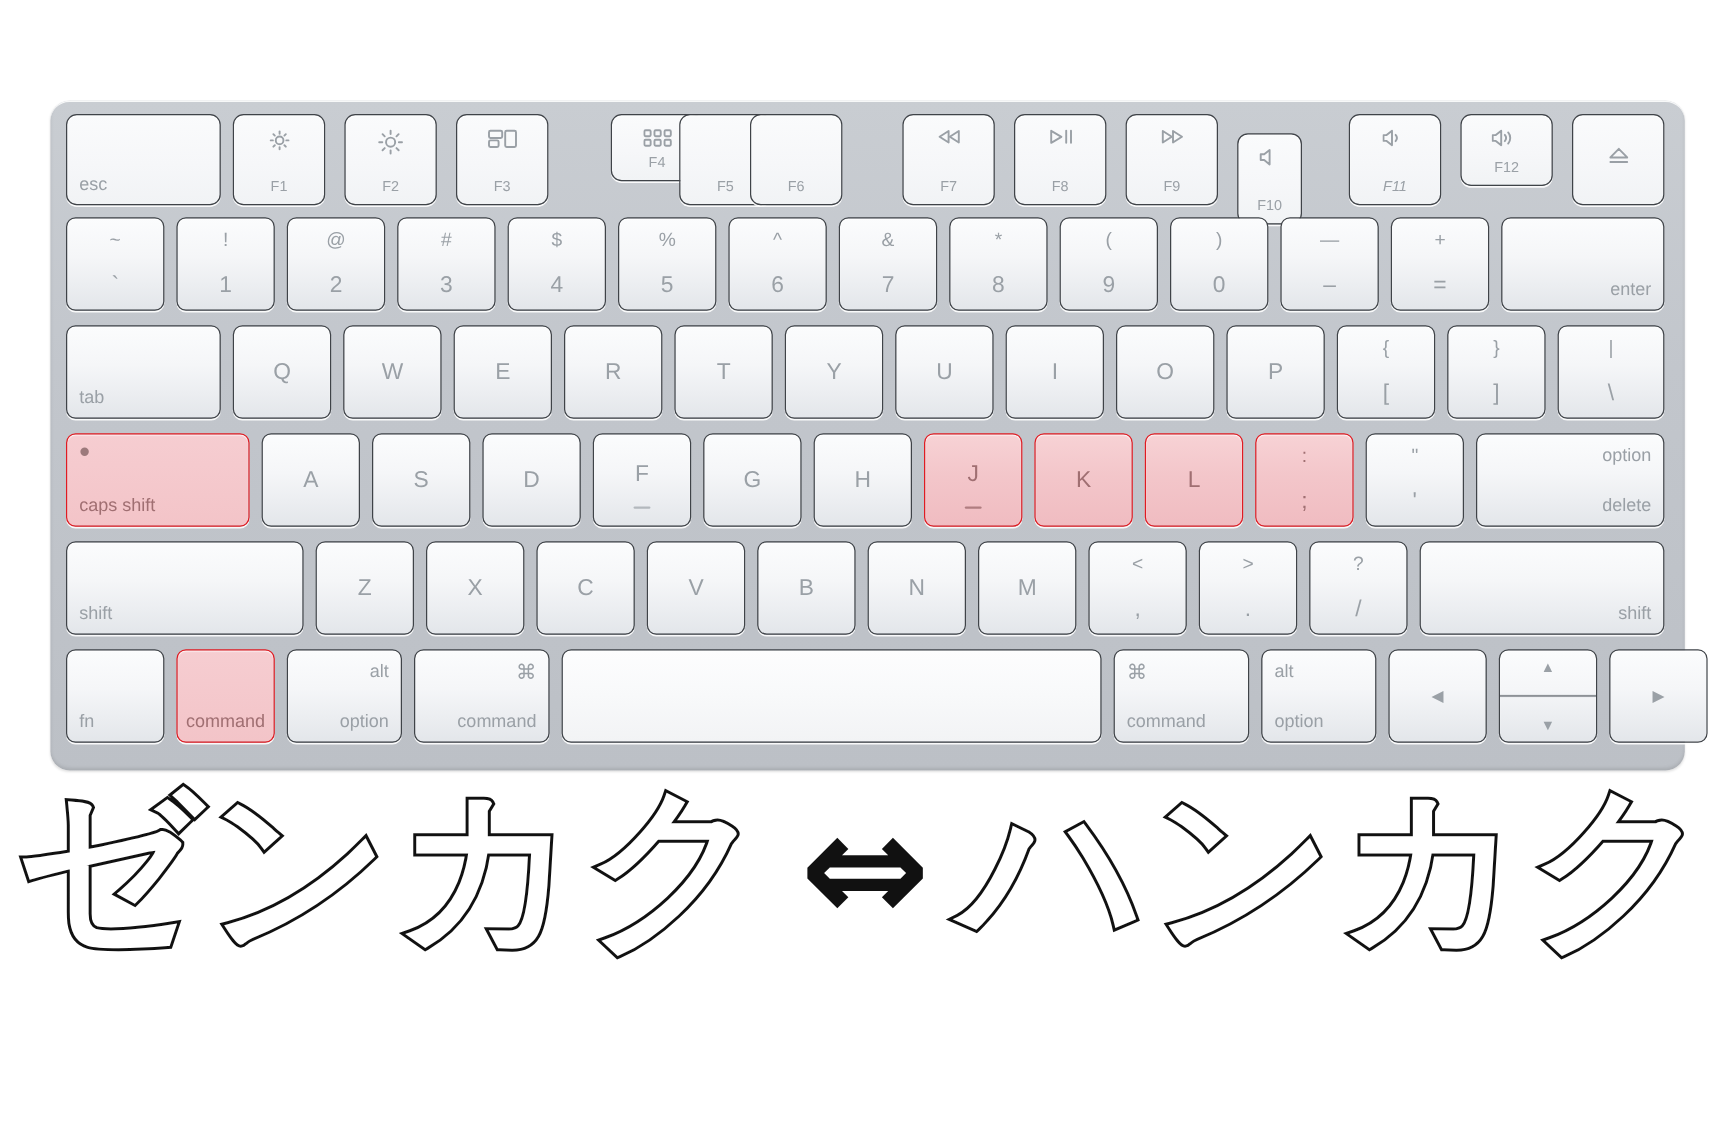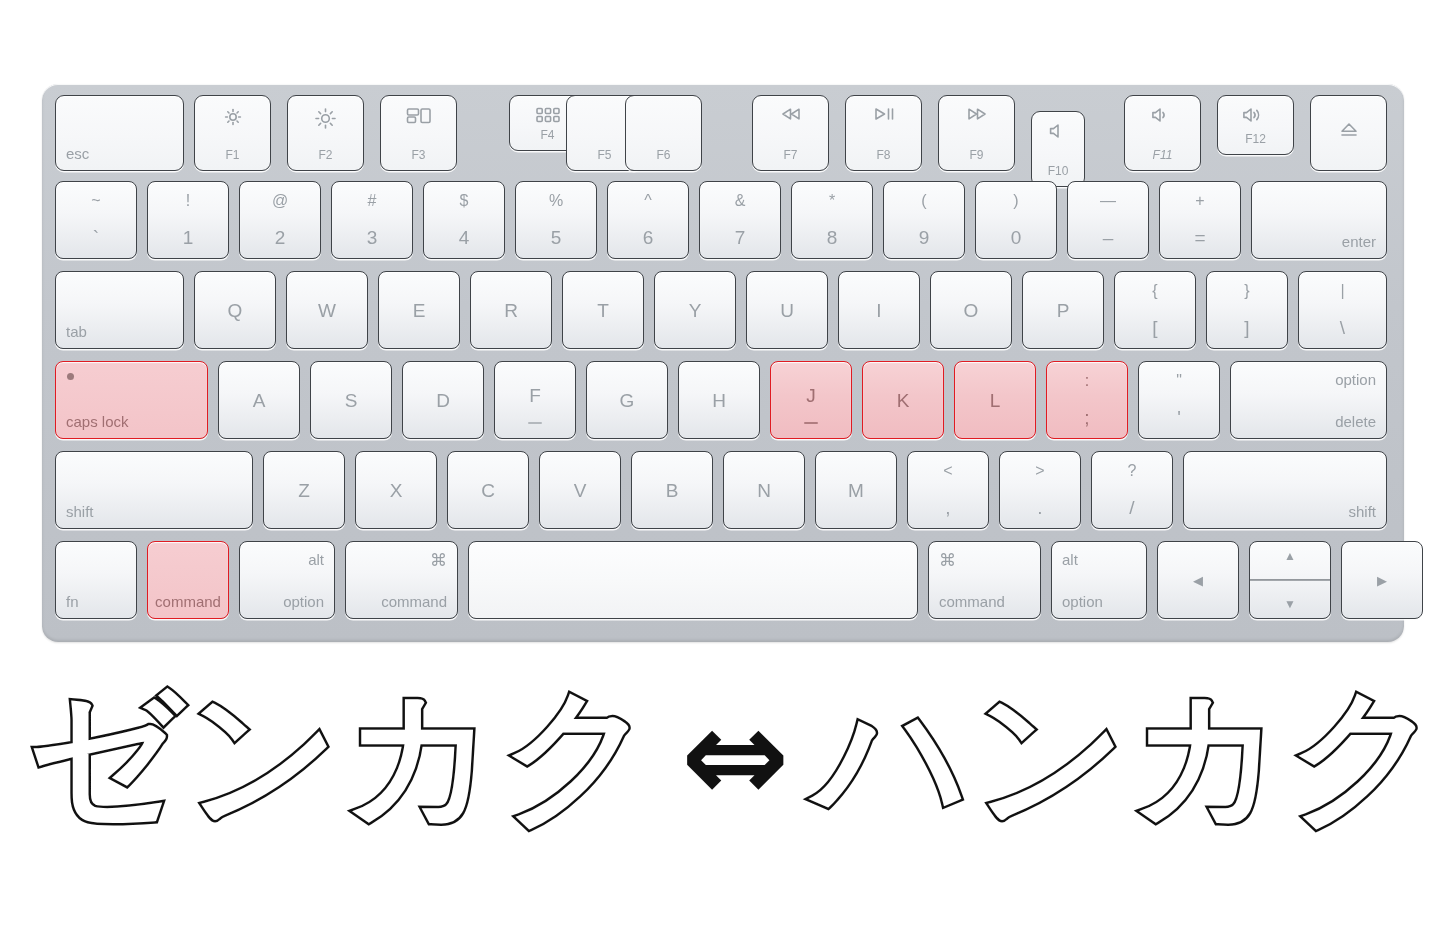--- a/index.html
+++ b/index.html
@@ -99,22 +99,22 @@
   }
 
   svg.ic { display:block; margin: 0 auto; }
   svg.ic path, svg.ic rect, svg.ic line, svg.ic polygon, svg.ic circle {
     stroke: #9aa0a6; fill: none; stroke-width: 1.6; stroke-linecap: round; stroke-linejoin: round;
   }
 
   
   .caption {
     position: absolute;
-    left: 0; right: 0; top: 680px;
-    text-align: right;
+    left: 0; right: 0; top: 648px;
+    text-align: center;
     font-family: "DejaVu Sans", sans-serif;
     font-size: 150px;
     line-height: 1.0;
     letter-spacing: 4px;
     color: #ffffff;
     -webkit-text-stroke: 5px #111111;
     paint-order: stroke fill;
     font-weight: bold;
     white-space: nowrap;
   }
@@ -379,21 +379,21 @@
         </div>
         <div class="key" style="left:1243px;top:176px;width:89px;height:78px;">
           <span class="lbl lbl-ctop">|</span>
           <span class="lbl lbl-cbot">\</span>
         </div>
       </div>
 
       <div class="krow">
         <div class="key hl flat" style="left:0px;top:266px;width:153px;height:78px;">
           <span class="led"></span>
-          <span class="lbl lbl-bl">caps lock</span>
+          <span class="lbl lbl-bl">caps shift</span>
         </div>
         <div class="key" style="left:163px;top:266px;width:82px;height:78px;">
           <span class="lbl lbl-mid">A</span>
         </div>
         <div class="key" style="left:255px;top:266px;width:82px;height:78px;">
           <span class="lbl lbl-mid">S</span>
         </div>
         <div class="key" style="left:347px;top:266px;width:82px;height:78px;">
           <span class="lbl lbl-mid">D</span>
         </div>

